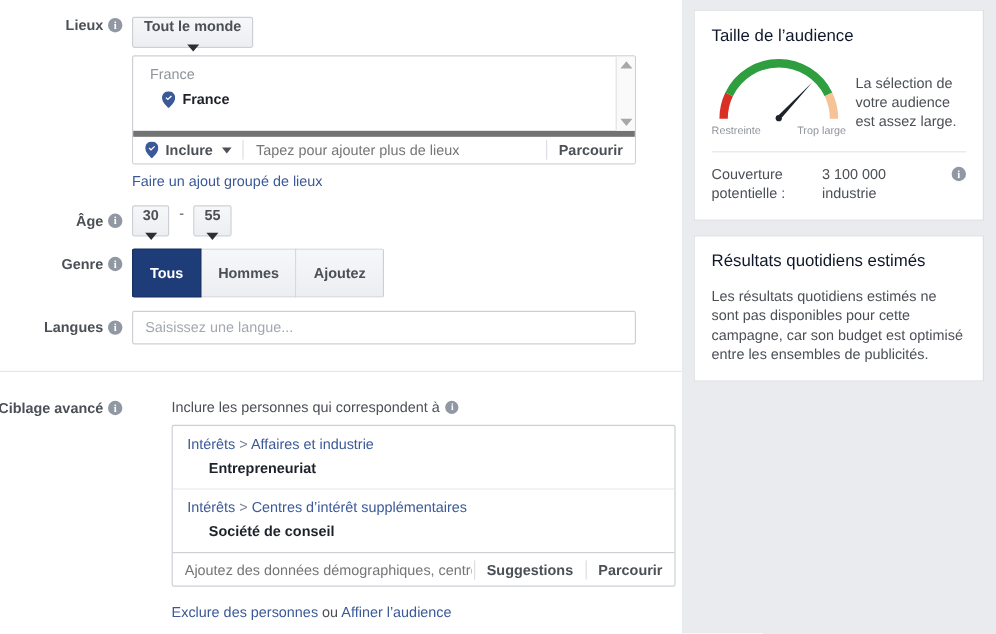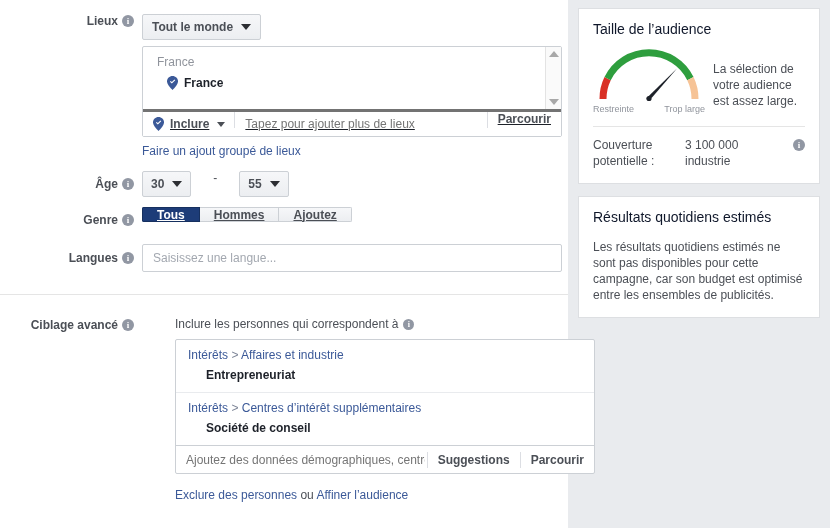--- a/index.html
+++ b/index.html
@@ -26,21 +26,20 @@
   .lbl {
     width: 110px; min-width: 110px;
     text-align: right;
     padding-right: 8px;
     font-size: 12px;
     font-weight: bold;
     color: #4b4f56;
     white-space: nowrap;
     display: flex; align-items: center; justify-content: flex-end;
     gap: 4px;
-    margin-left: 32px;
   }
   .field { flex: 1; }
 
   
   .info {
     display: inline-block;
     width: 12px; height: 12px;
     border-radius: 50%;
     background: #9197a3;
     color: #ffffff;
@@ -61,20 +60,21 @@
     background: linear-gradient(#f6f7f9, #eceef1);
     border: 1px solid #ccd0d5;
     border-radius: 2px;
     padding: 0 9px;
     height: 26px;
     font-size: 12px;
     font-weight: bold;
     color: #4b4f56;
     cursor: pointer;
     user-select: none;
+    flex-direction: column;
   }
   .caret {
     width: 0; height: 0;
     border-left: 5px solid transparent;
     border-right: 5px solid transparent;
     border-top: 6px solid #2c2e33;
   }
 
   
   .loc-box {
@@ -115,25 +115,24 @@
   .sb-up, .sb-dn {
     width: 0; height: 0;
     border-left: 5px solid transparent;
     border-right: 5px solid transparent;
     cursor: pointer;
   }
   .sb-up { border-bottom: 6px solid #a8a8a8; }
   .sb-dn { border-top: 6px solid #a8a8a8; }
 
   .loc-input-row {
-    display: flex; 
+    display: flex; align-items: center;
     height: 27px;
-    border-top: 3px solid #737373;
+    border-top: 5px solid #737373;
     background: #ffffff;
-    text-decoration: underline;
   }
   .inc-btn {
     display: flex; align-items: center; gap: 6px;
     padding: 0 9px 0 10px;
     font-size: 12px; font-weight: bold; color: #4b4f56;
     cursor: pointer; white-space: nowrap;
   }
   .inc-caret {
     width: 0; height: 0;
     border-left: 4px solid transparent;
@@ -158,31 +157,30 @@
     cursor: pointer; white-space: nowrap;
   }
 
   .link {
     color: #3b5998; font-size: 12px; text-decoration: none; cursor: pointer;
   }
 
   
   .seg { display: inline-flex; border-radius: 2px; overflow: hidden; }
   .seg-btn {
-    height: 15px;
+    height: 41px;
     padding: 0 14px;
     display: flex; align-items: center; justify-content: center;
     font-size: 12px; font-weight: bold;
     background: linear-gradient(#f6f7f9, #eceef1);
     border: 1px solid #ccd0d5;
     border-left: none;
     color: #4b4f56;
     cursor: pointer;
     user-select: none;
-    text-decoration: underline;
   }
   .seg-btn:first-child { border-left: 1px solid #ccd0d5; }
   .seg-btn.active {
     background: #1d3c78;
     border-color: #16305f;
     color: #ffffff;
   }
 
   
   .text-input {
@@ -322,21 +320,21 @@
           <a class="link">Faire un ajout groupé de lieux</a>
         </div>
       </div>
     </div>
 
     <div class="row" style="margin-top:13px;">
       <div class="lbl" style="height:26px;">
         <span>Âge</span>
         <i class="info">i</i>
       </div>
-      <div class="field" style="display:flex;gap:22px;">
+      <div class="field" style="display:flex;gap:8px;">
         <div class="dd" style="padding:0 8px;">
           <span>30</span>
           <span class="caret"></span>
         </div>
         <span style="color:#4b4f56;">-</span>
         <div class="dd" style="padding:0 8px;">
           <span>55</span>
           <span class="caret"></span>
         </div>
       </div>

